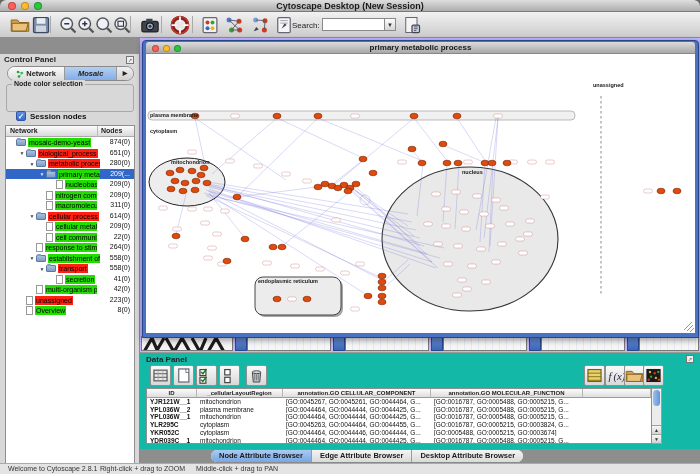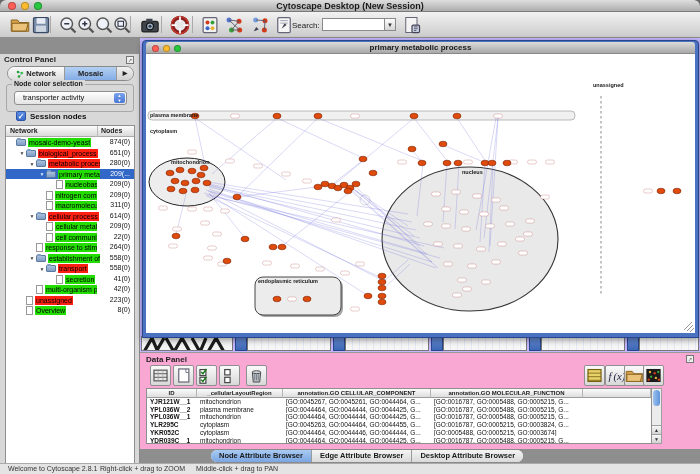--- a/index.html
+++ b/index.html
@@ -24,21 +24,21 @@
               border:1px solid #8a8a8a;font-size:6px;text-align:center;line-height:12px;color:#333;}
   
   #cpanel{left:0;top:38px;width:140px;height:424px;background:#d8d8d8;border-right:1px solid #888;margin-top:16px;}
   .panel-title{font-size:8px;font-weight:bold;color:#222;}
   .float-ico{width:8px;height:8px;border:1px solid #777;background:#eee;font-size:5px;line-height:6px;text-align:center;color:#555;}
   #cptabs{left:7px;top:12px;width:127px;height:15px;border:1px solid #8a8a8a;border-radius:8px;
           overflow:hidden;display:flex;background:#e8e8e8;}
   .seg{height:100%;font-size:7.5px;font-weight:bold;color:#222;text-align:center;line-height:13px;
        border-right:1px solid #9a9a9a;display:flex;align-items:center;justify-content:center;gap:2px;}
   #seg-network{width:58px;background:linear-gradient(#fafafa,#dcdcdc);}
-  #seg-mosaic{width:53px;background:linear-gradient(#b3d0f2,#84ade6);}
+  #seg-mosaic{width:53px;background:linear-gradient(#b3d0f2,#84ade6);font-style:italic;}
   #seg-more{width:16px;border-right:none;font-size:6px;background:linear-gradient(#f0f0f0,#d0d0d0);}
   #groupbox{left:6px;top:30px;width:128px;height:28px;border:1px solid #a8a8a8;border-radius:3px;}
   #grouplegend{left:12px;top:26px;background:#d8d8d8;padding:0 2px;font-size:7px;font-weight:bold;color:#222;}
   #dropdown{left:14px;top:37px;width:113px;height:14px;border:1px solid #8f8f8f;border-radius:3px;
             background:linear-gradient(#ffffff,#e4e4e4);font-size:7.5px;line-height:12px;padding-left:8px;color:#111;}
   #dropstep{position:absolute;right:1px;top:1px;width:11px;height:10px;border-radius:2px;
             background:linear-gradient(#7ba2ec,#4a78d8);color:#fff;font-size:4px;line-height:5px;text-align:center;}
   #checkbox{left:16px;top:57px;width:10px;height:10px;border-radius:2px;background:linear-gradient(#5e8de4,#3a6ccc);
             border:1px solid #2d55a8;color:#fff;font-size:8px;line-height:9px;text-align:center;font-weight:bold;}
   #checklabel{left:30px;top:58px;font-size:8px;font-weight:bold;color:#111;}
@@ -68,21 +68,21 @@
             border-radius:3px 3px 0 0;border-bottom:1px solid #888;}
   #nettitle .title{width:100%;text-align:center;font-size:8px;font-weight:bold;color:#1a1a1a;line-height:12px;}
   .mlight{width:7px;height:7px;border-radius:50%;top:2.5px;border:0.5px solid rgba(0,0,0,.25);}
   #canvas{left:3px;top:13px;width:549px;height:279px;background:#fff;}
   
   .bwfrag{top:298px;height:15px;background:#f4f4f4;border:1px solid #777;overflow:hidden;}
   .bwblue{top:297px;width:12px;height:16px;background:linear-gradient(#6b90d8,#3c66b4);border:1px solid #28468c;}
   .speck{background:repeating-linear-gradient(90deg,#f6f6f6 0 6px,#e3e8f4 6px 7px),
          repeating-linear-gradient(0deg,rgba(150,160,220,.25) 0 1px,transparent 1px 4px);}
   
-  #dpanel{left:140px;top:352px;width:560px;height:97px;background:#f9a8d4;border-top:1px solid #999;}
+  #dpanel{left:140px;top:352px;width:560px;height:97px;background:#14b8a6;border-top:1px solid #999;}
   #dptitle{left:6px;top:2px;}
   .dbtn{position:absolute;top:12px;width:21px;height:21px;background:linear-gradient(#fafafa,#d8d8d8);
         border:1px solid #909090;border-radius:2px;}
   .dbtn svg{width:100%;height:100%;}
   #dtable{left:6px;top:35px;width:506px;height:56px;background:#fff;border:1px solid #8f8f8f;overflow:hidden;}
   .dth{position:absolute;top:0;height:9px;background:linear-gradient(#fbfbfb,#dedede);border-right:1px solid #b5b5b5;
        border-bottom:1px solid #9c9c9c;font-size:6px;font-weight:bold;color:#222;text-align:center;line-height:9px;overflow:hidden;}
   .dtr{position:absolute;left:0;width:100%;height:7.7px;}
   .dtd{position:absolute;top:0;height:7.7px;font-size:6.5px;color:#111;line-height:7.7px;white-space:nowrap;
        overflow:hidden;padding-left:3px;}
@@ -200,24 +200,20 @@
       <div id="seg-mosaic" class="seg">
           <span>Mosaic</span>
         </div>
       <div id="seg-more" class="seg">
           <span>▶</span>
         </div>
     </div>
 
     <div id="groupbox" class="abs"></div>
     <div id="grouplegend" class="abs">Node color selection</div>
-    <div id="dropdown" class="abs">
-      <span>transporter activity</span>
-      <div id="dropstep">▲<br>▼</div>
-    </div>
 
     <div id="checkbox" class="abs">✓</div>
     <div id="checklabel" class="abs">Session nodes</div>
 
     <div id="treebox" class="abs">
       <div id="treehead" class="abs">
         <span class="hn">Network</span>
         <span class="hd"></span>
         <span class="hv">Nodes</span>
       </div>

